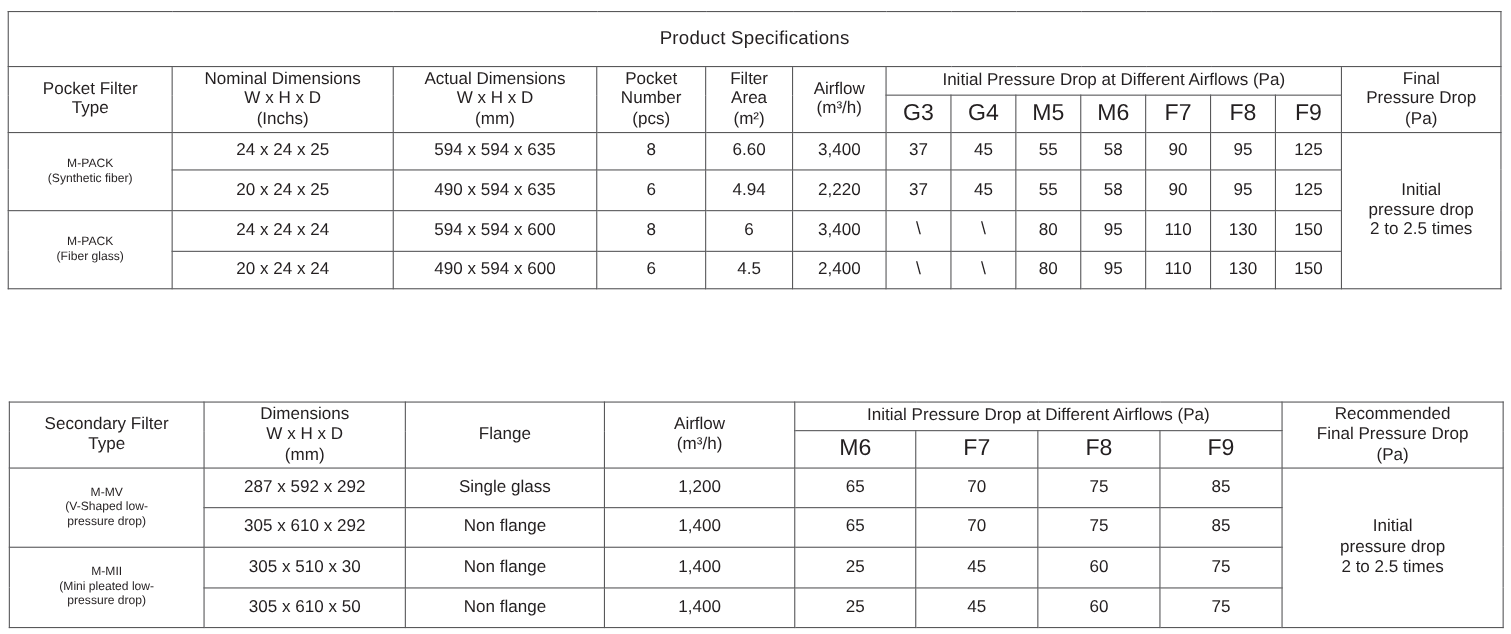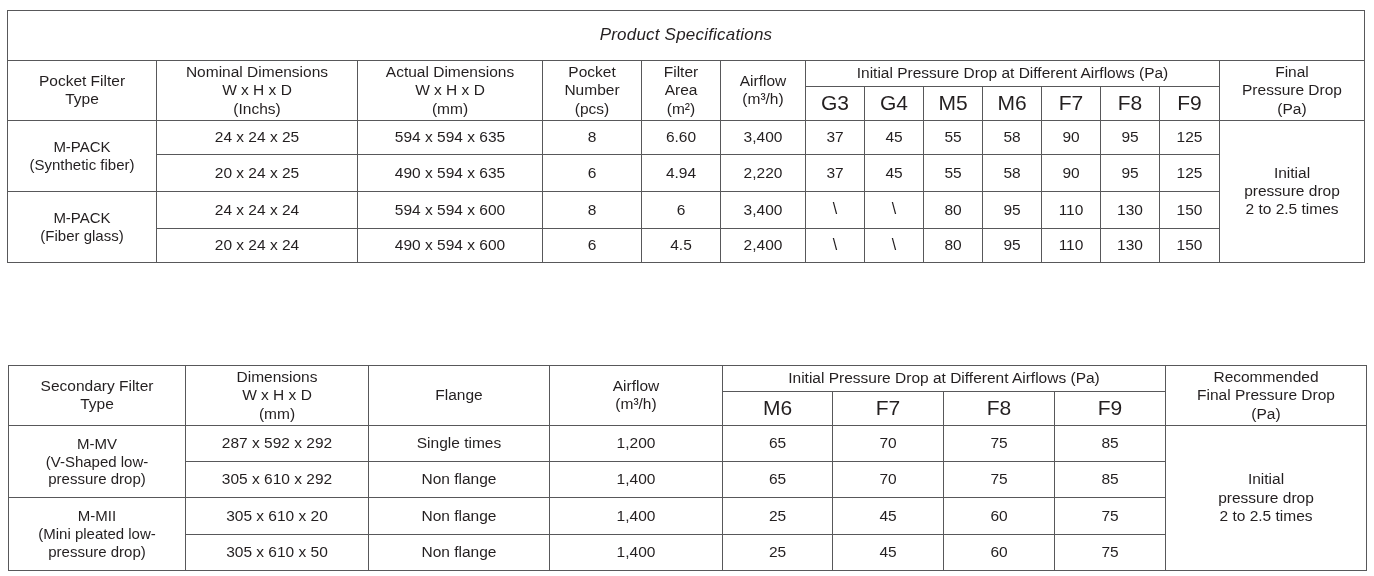--- a/index.html
+++ b/index.html
@@ -37,35 +37,34 @@
     background: #ffffff;
   }
   .title-bar {
     background: #58585a;
     color: #ffffff;
     font-weight: bold;
     font-size: 17px;
     letter-spacing: .2px;
     height: 50px;
     border: 1px solid #58585a;
-    font-style: italic;
   }
   .hdr {
     background: #e6e7e8;
     font-size: 15.5px;
   }
   .hdr-sub {
     background: #e6e7e8;
     font-size: 21px;
   }
   .cell {
     font-size: 15.5px;
   }
   .rowlabel {
-    font-size: 15px;
+    font-size: 11px;
     line-height: 1.28;
   }
   .merged-note {
     font-size: 15.5px;
     line-height: 1.42;
     margin-left: 31px;
   }
   .bslash { font-size: 16px; }
 
   
@@ -219,40 +218,40 @@
       <tr>
         <td class="hdr-sub">M6</td>
         <td class="hdr-sub">F7</td>
         <td class="hdr-sub">F8</td>
         <td class="hdr-sub">F9</td>
       </tr>
 
       <tr style="height:36px">
         <td class="rowlabel" rowspan="2">M-MV<br>(V-Shaped low-<br>pressure drop)</td>
         <td class="cell">287 x 592 x 292</td>
-        <td class="cell">Single times</td>
+        <td class="cell">Single glass</td>
         <td class="cell">1,200</td>
         <td class="cell">65</td>
         <td class="cell">70</td>
         <td class="cell">75</td>
         <td class="cell">85</td>
         <td class="merged-note" rowspan="4">Initial<br>pressure drop<br>2 to 2.5 times</td>
       </tr>
       <tr style="height:36px">
         <td class="cell">305 x 610 x 292</td>
         <td class="cell">Non flange</td>
         <td class="cell">1,400</td>
         <td class="cell">65</td>
         <td class="cell">70</td>
         <td class="cell">75</td>
         <td class="cell">85</td>
       </tr>
       <tr style="height:37px">
         <td class="rowlabel" rowspan="2">M-MII<br>(Mini pleated low-<br>pressure drop)</td>
-        <td class="cell">305 x 610 x 20</td>
+        <td class="cell">305 x 510 x 30</td>
         <td class="cell">Non flange</td>
         <td class="cell">1,400</td>
         <td class="cell">25</td>
         <td class="cell">45</td>
         <td class="cell">60</td>
         <td class="cell">75</td>
       </tr>
       <tr style="height:36px">
         <td class="cell">305 x 610 x 50</td>
         <td class="cell">Non flange</td>

